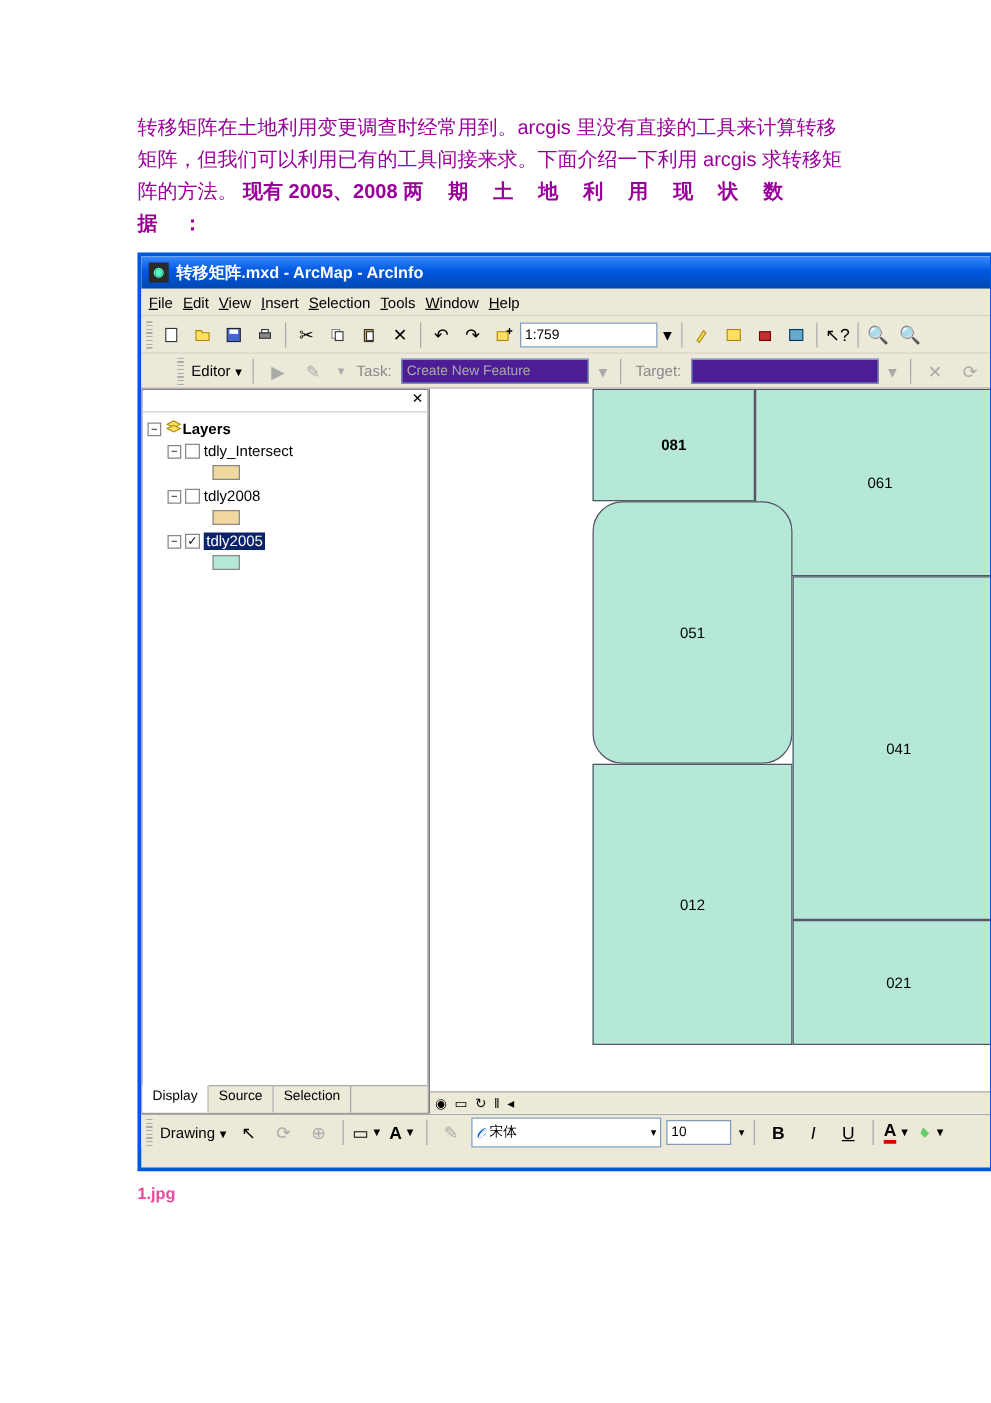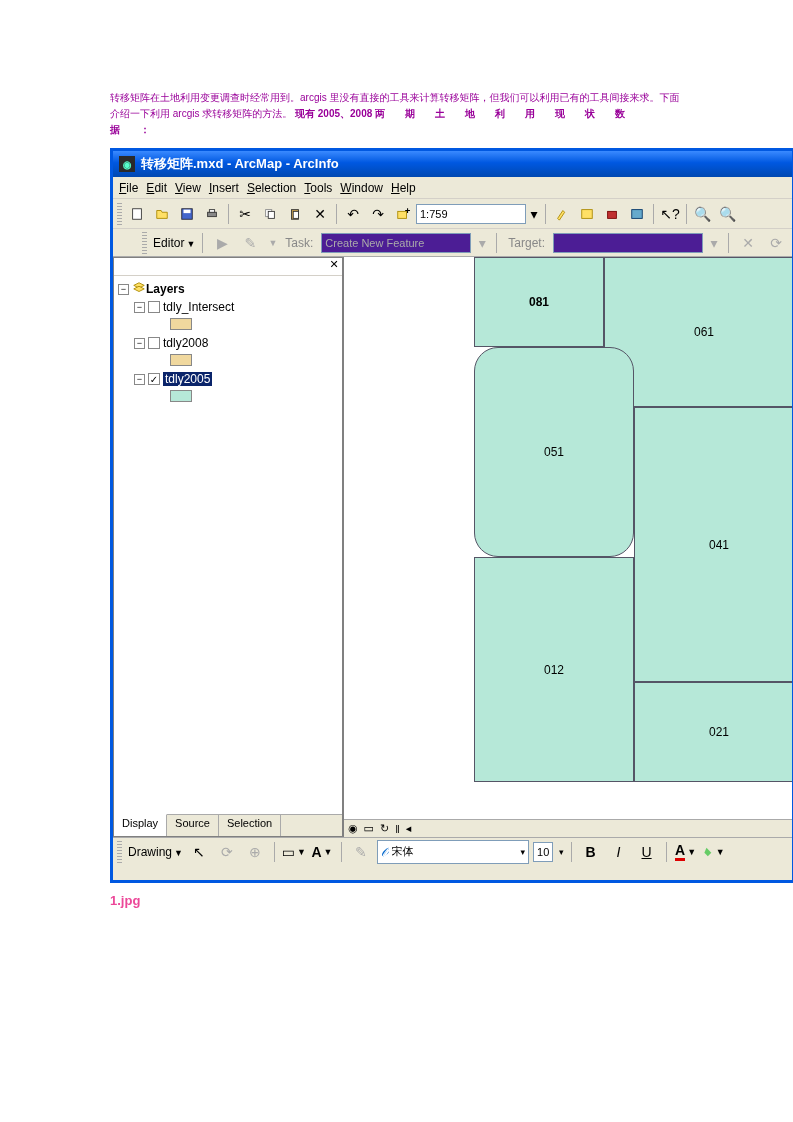--- a/index.html
+++ b/index.html
@@ -1,17 +1,17 @@
 <!DOCTYPE html>
 <html><head>
 <meta charset="utf-8">
 <style>
 * { margin: 0; padding: 0; box-sizing: border-box; font-family: "Microsoft YaHei", SimSun, Arial, sans-serif; }
 body { background: #fff; width: 793px; height: 1122px; }
-.doc-text { padding: 90px 110px 10px 110px; font-size: 10px; line-height: 1.6; color: #990099; }
+.doc-text { padding: 90px 110px 10px 110px; font-size: 16px; line-height: 1.6; color: #990099; }
 .doc-text .bold { font-weight: bold; }
 .spaced { letter-spacing: 20px; }
 .app-window { border: 3px solid #0058e1; margin: 0 0 0 110px; width: 685px; height: 735px; background: #ece9d8; overflow: hidden; position: relative; }
 .titlebar { background: linear-gradient(to bottom, #3a8aff 0%, #0058e1 45%, #0048b1 100%); color: #fff; height: 26px; display: flex; align-items: center; padding: 0 6px; font-size: 13px; font-weight: bold; }
 .titlebar .app-icon { width: 16px; height: 16px; background: #2a2a2a; margin-right: 6px; display: inline-flex; align-items: center; justify-content: center; font-size: 10px; color: #5fc; }
 .menubar { background: #ece9d8; height: 22px; display: flex; align-items: center; padding: 0 6px; font-size: 12px; gap: 8px; border-bottom: 1px solid #d4d0c8; }
 .menubar span u { text-decoration: underline; }
 .toolbar { background: #ece9d8; height: 30px; display: flex; align-items: center; padding: 0 4px; border-bottom: 1px solid #d4d0c8; gap: 1px; }
 .tb-grip { width: 5px; height: 22px; background: repeating-linear-gradient(to bottom, #aaa 0, #aaa 1px, transparent 1px, transparent 3px); margin-right: 2px; }
 .tb-btn { width: 24px; height: 24px; display: inline-flex; align-items: center; justify-content: center; font-size: 14px; border: 1px solid transparent; }
@@ -238,21 +238,21 @@
         <b>A</b>
         <span class="dropdown-arrow">▼</span>
       </span>
     <span class="tb-sep"></span>
     <span class="tb-btn" style="color:#aaa">✎</span>
     <span style="border:1px solid #7f9db9;background:#fff;padding:1px 3px;display:flex;align-items:center">
         <span style="color:#06c;font-style:italic">𝒪</span>
         <input class="tb-input" style="border: none; width: 130px;" value="宋体">
         <span class="dropdown-arrow">▾</span>
       </span>
-    <input class="tb-input" style="width: 20px;" value="10">
+    <input class="tb-input" style="width: 52px;" value="10">
       <span class="dropdown-arrow">▾</span>
     <span class="tb-sep"></span>
     <span class="tb-btn">
         <b>B</b>
       </span>
     <span class="tb-btn">
         <i>I</i>
       </span>
     <span class="tb-btn">
         <u>U</u>

